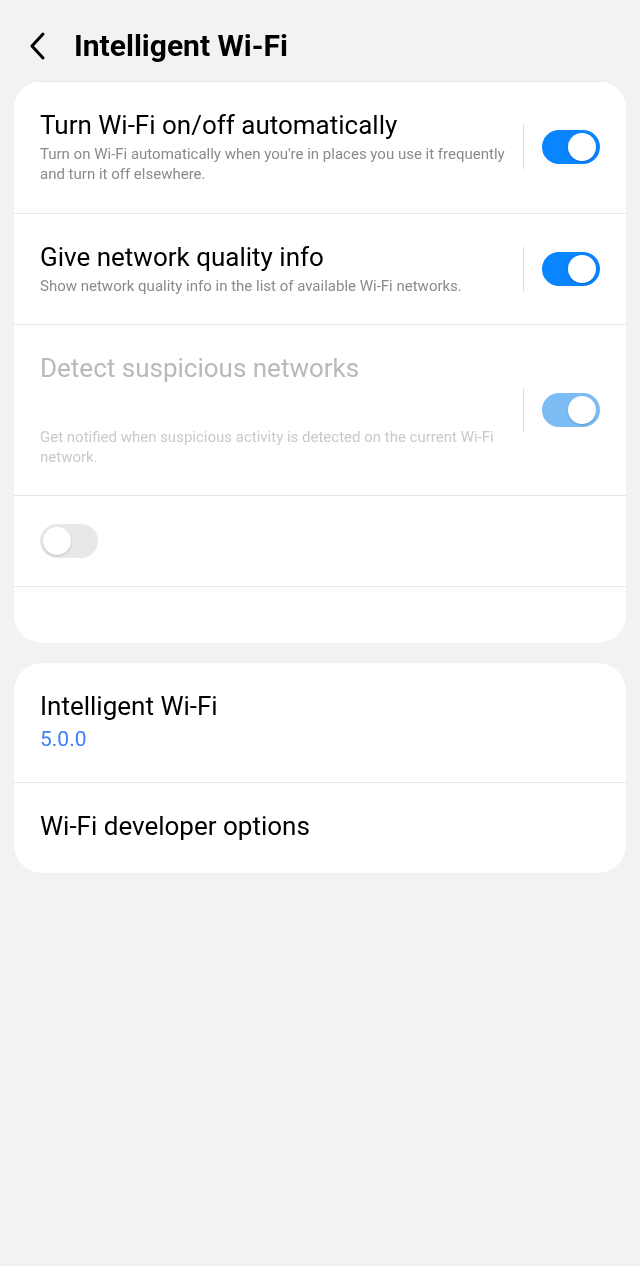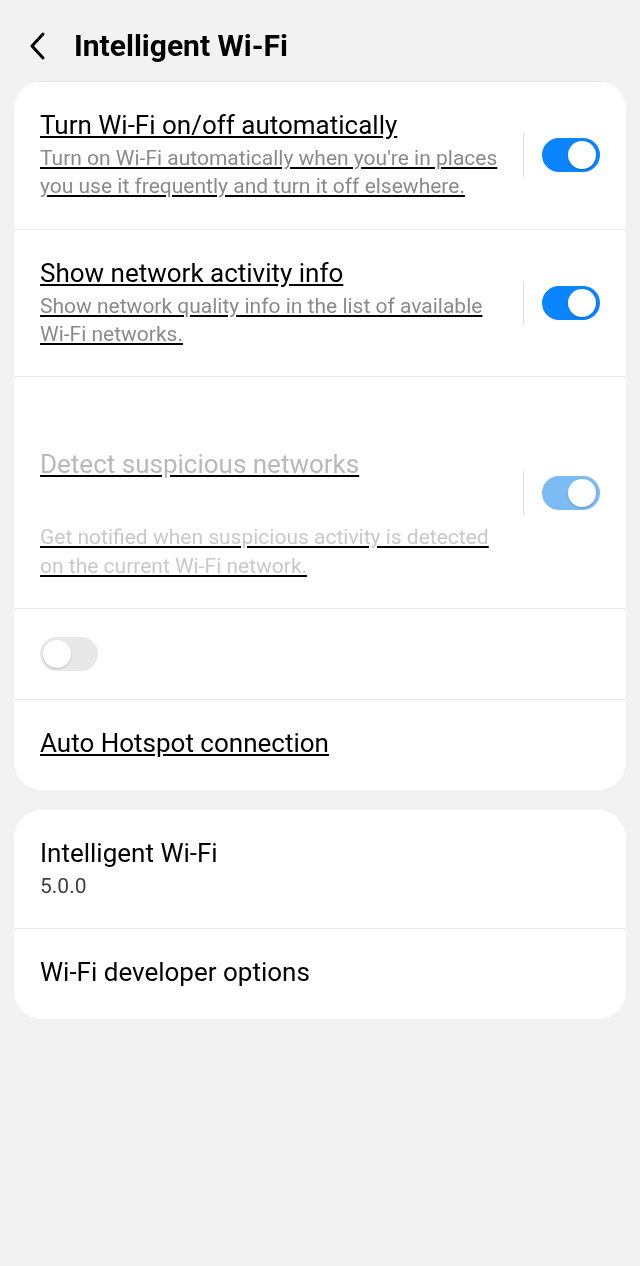--- a/index.html
+++ b/index.html
@@ -29,46 +29,45 @@
   .title {
     font-size: 30px;
     font-weight: 700;
   }
   .card {
     background: #fff;
     border-radius: 28px;
     margin: 0 14px 20px 14px;
     padding: 0;
     overflow: hidden;
-    text-decoration: underline;
   }
   .row {
     display: flex;
     align-items: center;
     padding: 28px 26px;
     border-top: 1px solid #e7e7e7;
   }
   .row:first-child { border-top: 1px solid #e7e7e7; }
   .row.no-top { border-top: none; }
   .row-text {
     flex: 1;
     padding-right: 12px;
   }
   .row-title {
     font-size: 26px;
     font-weight: 400;
     color: #000;
     margin-bottom: 4px;
   }
   .row-sub {
-    font-size: 21px;
+    font-size: 15px;
     color: #8a8a8a;
     line-height: 1.35;
   }
-  .row.disabled .row-title { color: #b9b9b9; margin-top: 44px; }
+  .row.disabled .row-title { color: #b9b9b9; }
   .row.disabled .row-sub { color: #c9c9c9; margin-top: 44px; }
   .toggle-wrap {
     display: flex;
     align-items: center;
   }
   .divider-vert {
     width: 1px;
     height: 44px;
     background: #dcdcdc;
     margin-right: 18px;
@@ -104,21 +103,21 @@
     border-color: #7bbcf5;
   }
   .toggle.off.dis {
     background: #e8e8e8;
   }
   .card2 {
     background: #fff;
     border-radius: 28px;
     margin: 0 14px 20px 14px;
   }
-  .version .row-sub { color:#404040; font-size:21px; }
+  .version .row-sub { color:#3b82f6; font-size:21px; }
 </style>
 </head>
 <body>
 
 <div class="header">
   <div class="back-icon">
     <svg width="20" height="30" viewBox="0 0 20 30">
         <path d="M15 3 L4 15 L15 27" stroke="#000" stroke-width="3" fill="none" stroke-linecap="round" stroke-linejoin="round"></path>
       </svg>
   </div>
@@ -135,21 +134,21 @@
     <div class="toggle-wrap">
       <div class="divider-vert"></div>
       <div class="toggle on">
           <div class="knob"></div>
         </div>
     </div>
   </div>
 
   <div class="row">
     <div class="row-text">
-      <div class="row-title">Show network activity info</div>
+      <div class="row-title">Give network quality info</div>
       <div class="row-sub">Show network quality info in the list of available Wi-Fi networks.</div>
     </div>
     <div class="toggle-wrap">
       <div class="divider-vert"></div>
       <div class="toggle on">
           <div class="knob"></div>
         </div>
     </div>
   </div>
 
@@ -170,21 +169,20 @@
   <div class="row disabled">
     <div class="toggle-wrap">
       <div class="toggle off dis">
           <div class="knob"></div>
         </div>
     </div>
   </div>
 
   <div class="row">
     <div class="row-text">
-      <div class="row-title">Auto Hotspot connection</div>
     </div>
   </div>
 
 </div>
 
 <div class="card2">
   <div class="row no-top version">
     <div class="row-text">
       <div class="row-title">Intelligent Wi-Fi</div>
       <div class="row-sub">5.0.0</div>

